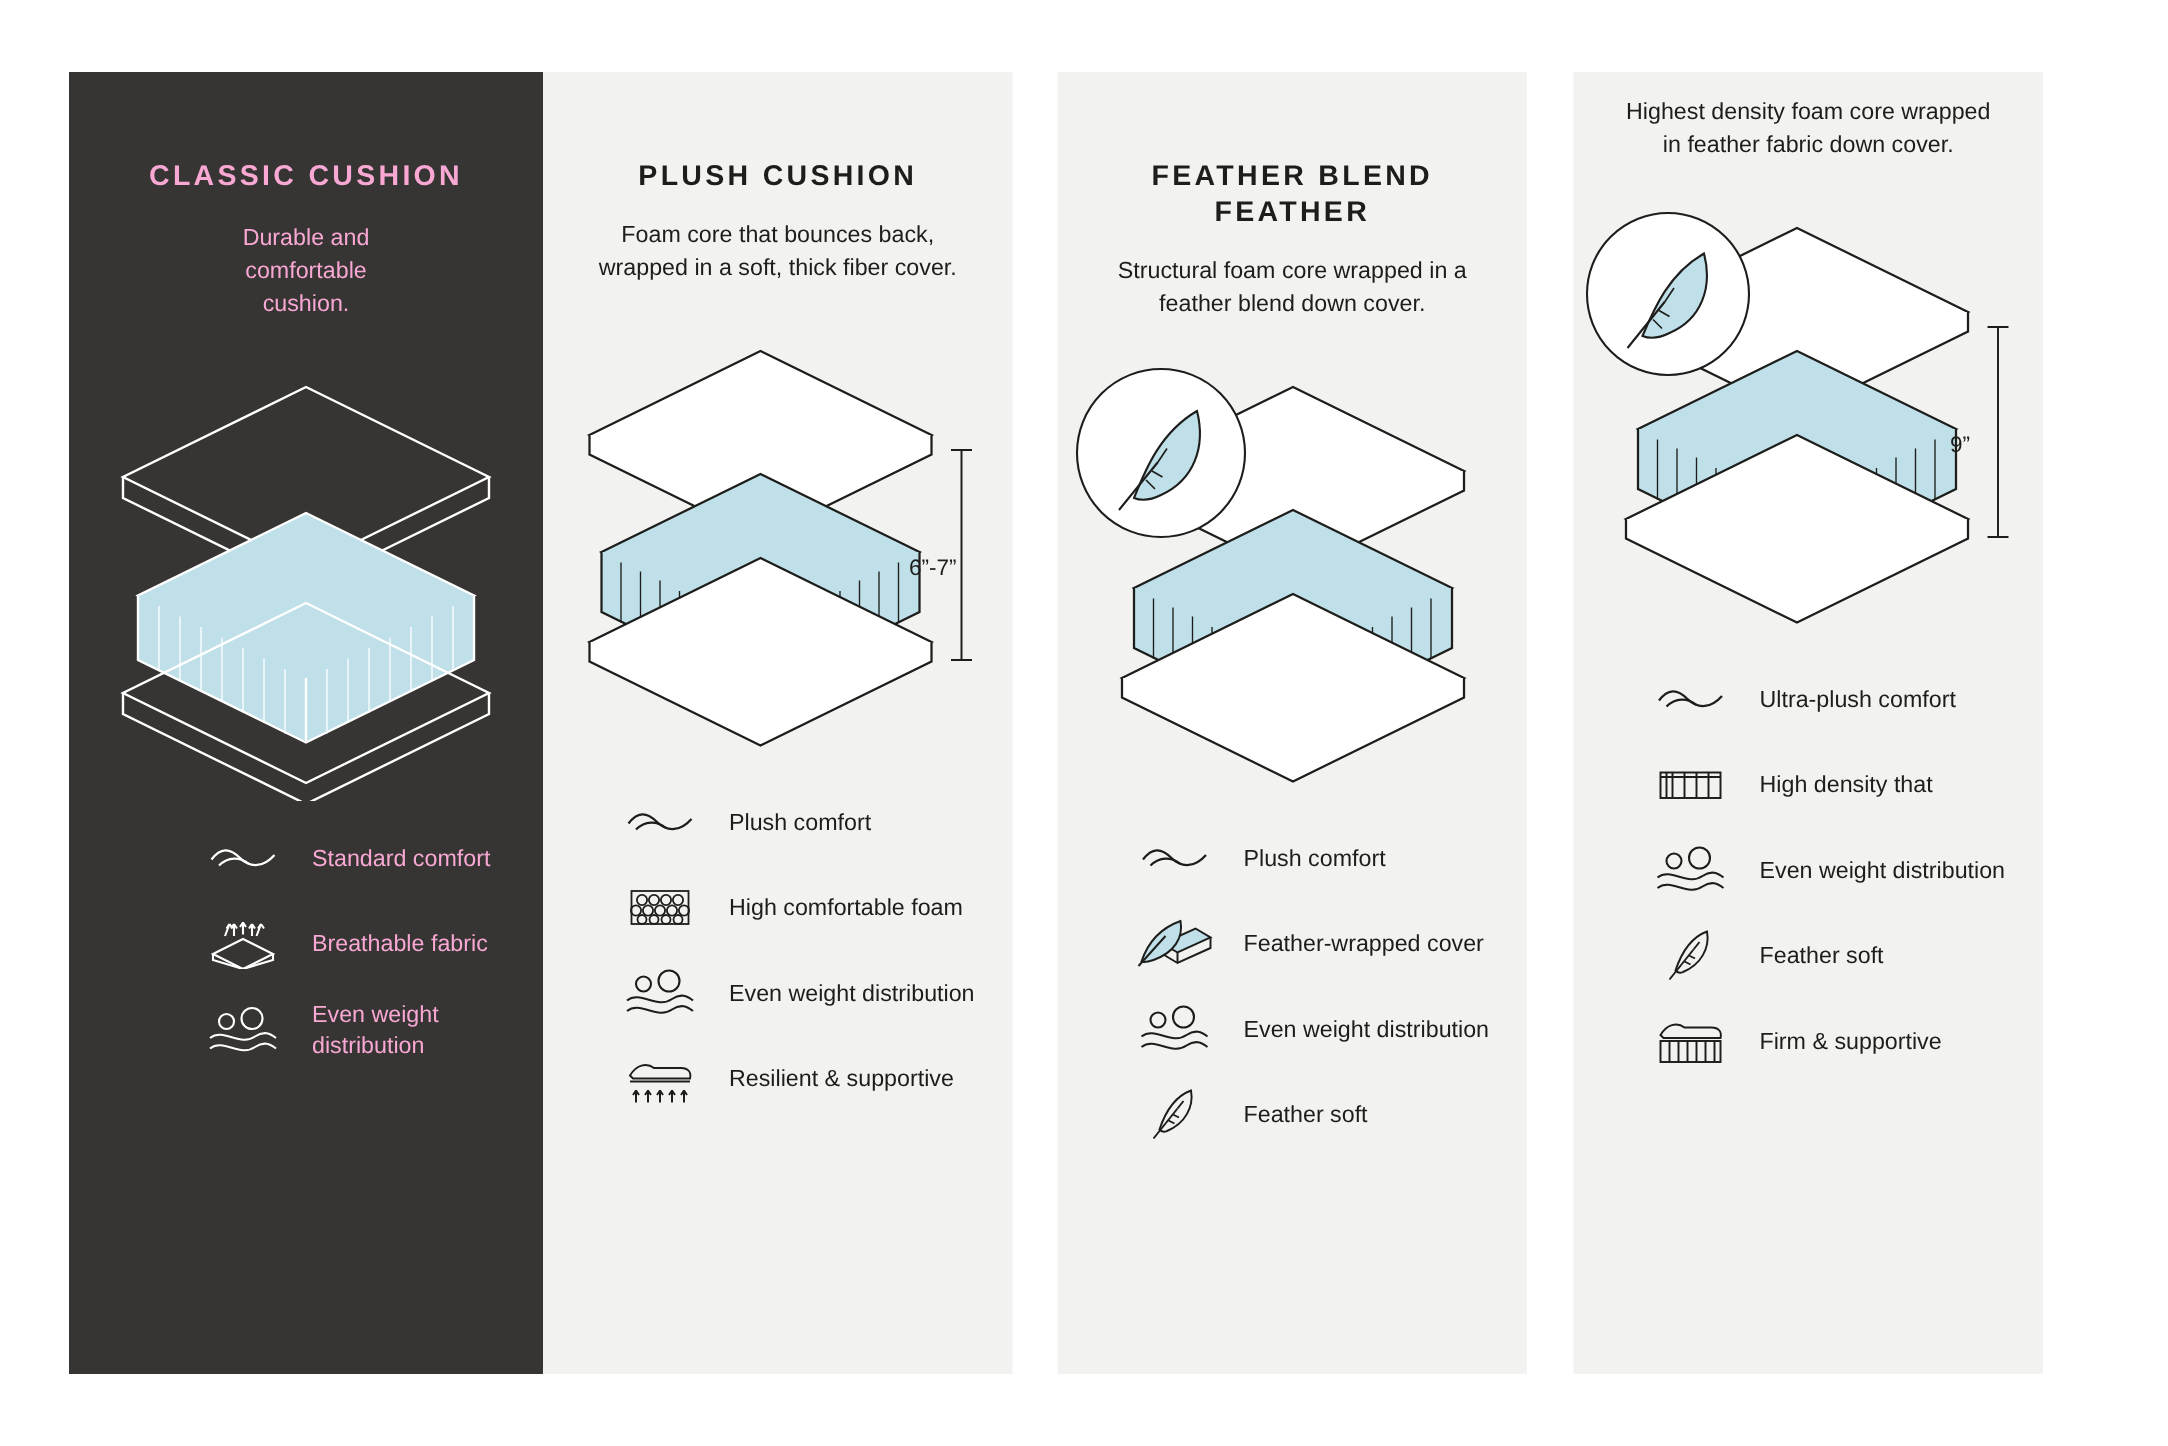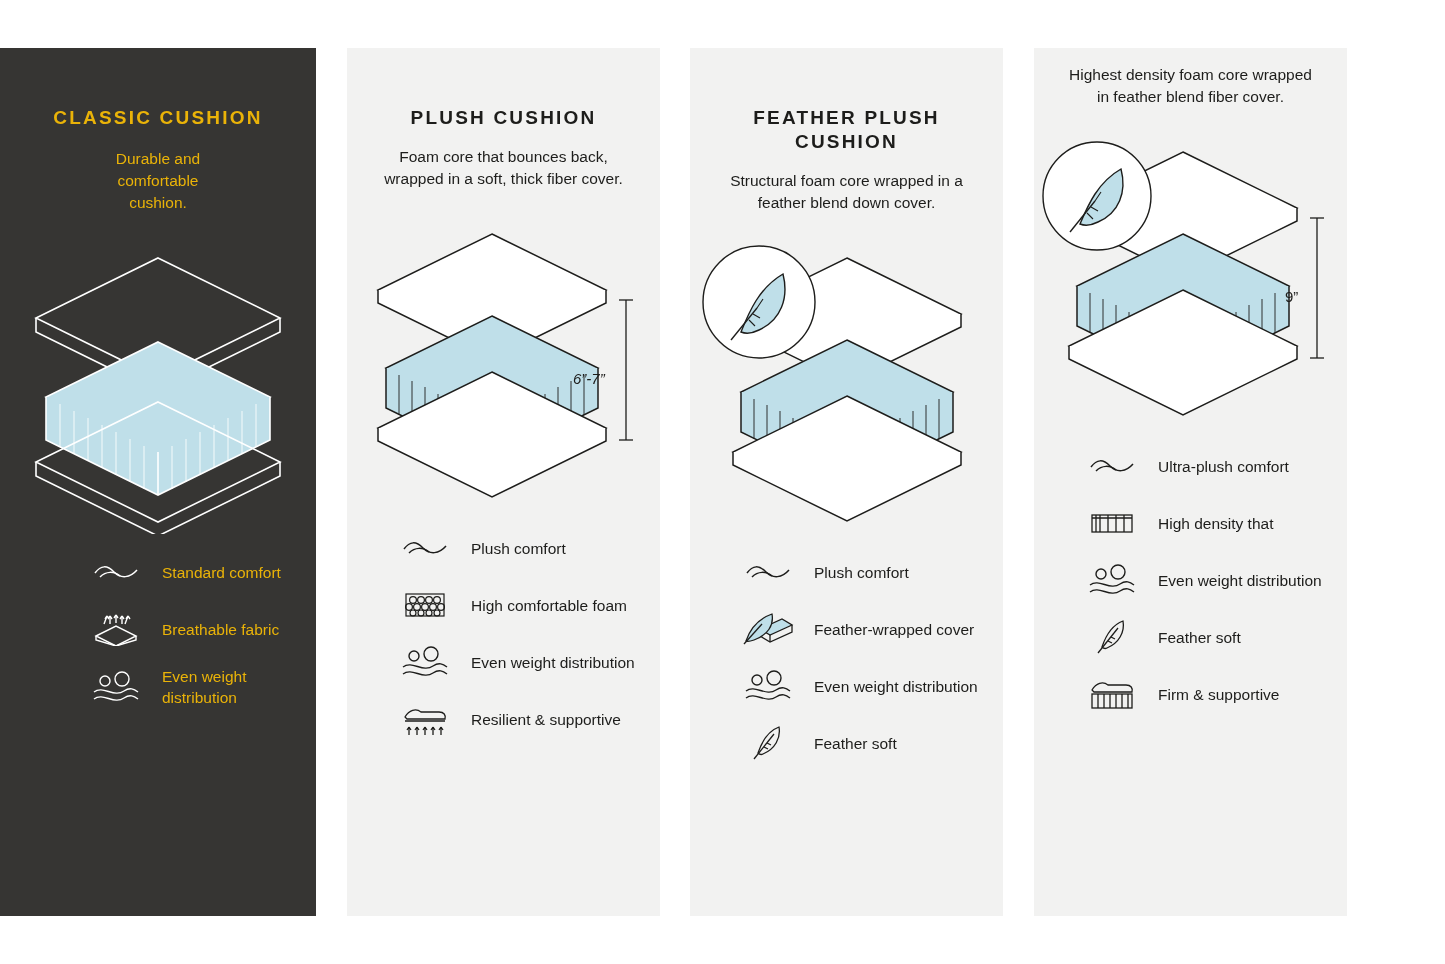--- a/index.html
+++ b/index.html
@@ -23,31 +23,32 @@
     display: flex;
     gap: 0;
     padding: 48px 0 0 0;
   }
   .card {
     position: relative;
     box-sizing: border-box;
   }
   .card-dark {
     width: 316px;
+    margin-left: 46px;
     height: 868px;
     background: #363533;
-    color: #eab308;
+    color: #f9a8d4;
   }
   .card-light {
     width: 313px;
     height: 868px;
     background: #f2f2f1;
     color: #1d1d1b;
   }
-  .card-2 { margin-left: 31px; }
+  .card-2 { }
   .card-3 { margin-left: 30px; }
   .card-4 { margin-left: 31px; }
 
   .card-title {
     text-align: center;
     font-weight: bold;
     font-size: 19px;
     letter-spacing: 2.2px;
     line-height: 24px;
     margin-top: 58px;
@@ -219,21 +220,21 @@
             <path d="M138 152 L252 208 L138 264 L24 208 Z" fill="#ffffff"></path>
             <path d="M24 208 L24 221 L138 277 L252 221 L252 208" fill="#ffffff"></path>
           </g>
 
           <g stroke-width="1.3">
             <path d="M272 80 L272 220"></path>
             <path d="M265 80 L279 80"></path>
             <path d="M265 220 L279 220"></path>
           </g>
         </svg>
-        <div class="dim-label" style="position:absolute; left:226px; top:150px;font-style:italic;">6”-7”</div>
+        <div class="dim-label" style="position:absolute; left:244px; top:150px;">6”-7”</div>
       </div>
 
       <div class="features">
         <div class="feature">
           <span class="feature-icon">
             <svg width="48" height="20" viewBox="0 0 48 20" fill="none" stroke="#1d1d1b" stroke-width="1.5">
               <path d="M3 11 C9 3, 15 3, 22 10 C29 17, 38 16, 45 8"></path>
               <path d="M8 15 C14 9, 22 9, 28 14"></path>
             </svg>
           </span>
@@ -281,21 +282,21 @@
               <path d="M10 26 L10 34 M18 26 L18 34 M26 26 L26 34 M34 26 L34 34 M42 26 L42 34"></path>
               <path d="M10 26 L8 29 M10 26 L12 29 M18 26 L16 29 M18 26 L20 29 M26 26 L24 29 M26 26 L28 29 M34 26 L32 29 M34 26 L36 29 M42 26 L40 29 M42 26 L44 29"></path>
             </svg>
           </span>
           <span class="feature-label">Resilient &amp; supportive</span>
         </div>
       </div>
     </div>
 
     <div class="card card-light card-3">
-      <div class="card-title">FEATHER PLUSH CUSHION</div>
+      <div class="card-title">FEATHER BLEND FEATHER</div>
       <div class="card-desc">Structural foam core wrapped in a feather blend down cover.</div>
 
       <div class="diagram-wrap">
         <svg width="300" height="290" viewBox="0 0 300 290" fill="none" stroke="#1d1d1b" stroke-width="1.5">
           <g>
             <path d="M150 14 L264 70 L150 126 L36 70 Z" fill="#ffffff"></path>
             <path d="M36 70 L36 83 L150 139 L264 83 L264 70" fill="#ffffff"></path>
             <path d="M150 126 L150 139"></path>
           </g>
           <g>
@@ -373,21 +374,21 @@
               <path d="M6 36 L22 16"></path>
               <path d="M22 16 L26 11 M19 20 L23 22 M16 24 L20 26"></path>
             </svg>
           </span>
           <span class="feature-label">Feather soft</span>
         </div>
       </div>
     </div>
 
     <div class="card card-light card-4">
-      <div class="card-desc">Highest density foam core wrapped in feather blend fiber cover.</div>
+      <div class="card-desc">Highest density foam core wrapped in feather fabric down cover.</div>
 
       <div class="diagram-wrap">
         <svg width="300" height="290" viewBox="0 0 300 290" fill="none" stroke="#1d1d1b" stroke-width="1.5">
           <g>
             <path d="M142 14 L256 70 L142 126 L28 70 Z" fill="#ffffff"></path>
             <path d="M28 70 L28 83 L142 139 L256 83 L256 70" fill="#ffffff"></path>
             <path d="M142 126 L142 139"></path>
           </g>
           <g>
             <path d="M142 96 L248 148 L142 200 L36 148 Z" fill="#bfdfe9"></path>

